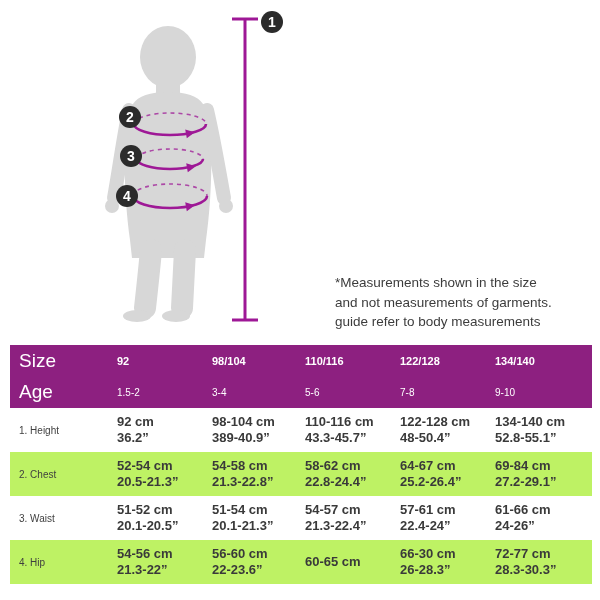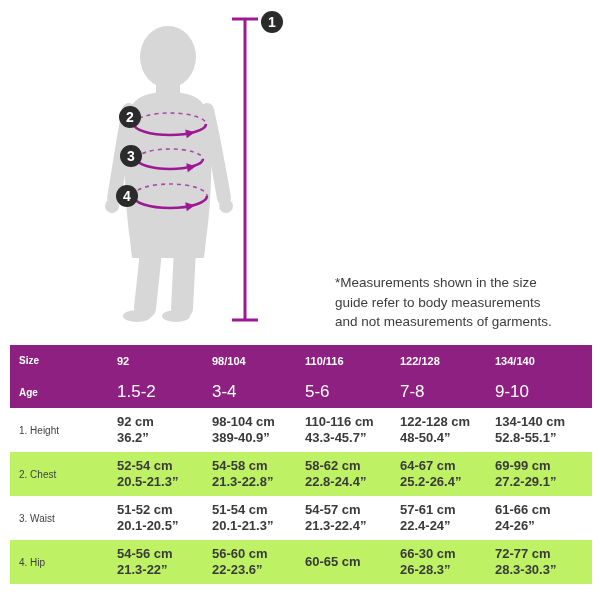--- a/index.html
+++ b/index.html
@@ -22,23 +22,23 @@
   
   .size-table {
     position:absolute; left:10px; top:345px; width:582px;
     font-size:13px;
   }
   .thead {
     background:var(--brand); color:#ffffff; height:63px;
     display:grid; grid-template-columns:107px 95px 93px 95px 95px 1fr;
     grid-template-rows:1fr 1fr; align-items:center;
   }
-  .thead .hlabel { padding-left:9px; font-weight:700; font-size:10px; }
+  .thead .hlabel { padding-left:9px; font-weight:400; font-size:19px; }
   .thead .hsize  { font-weight:700; font-size:11px; }
-  .thead .hage   { font-weight:400; font-size:17px; }
+  .thead .hage   { font-weight:400; font-size:10px; }
   .trow {
     display:grid; grid-template-columns:107px 95px 93px 95px 95px 1fr;
     align-items:center; height:44px;
   }
   .trow.alt { background:#bef264; }
   .rlabel { padding-left:9px; font-weight:400; font-size:10px; color:#3f3f3f; }
   .cell { font-weight:700; line-height:16.5px; color:#3a3a3a; }
   .cell span { display:block; }
 </style>
 </head>
@@ -108,22 +108,22 @@
       </g>
       <g>
         <circle cx="127" cy="196" r="11" fill="#2b2b2b"></circle>
         <text x="127" y="201" fill="#ffffff">4</text>
       </g>
     </g>
   </svg>
 
   <div class="note">
     <div>*Measurements shown in the size</div>
+    <div>and not measurements of garments.</div>
     <div>guide refer to body measurements</div>
-    <div>and not measurements of garments.</div>
   </div>
 
   <div class="size-table">
 
     <div class="thead">
       <div class="hlabel">Size</div>
       <div class="hsize">92</div>
       <div class="hsize">98/104</div>
       <div class="hsize">110/116</div>
       <div class="hsize">122/128</div>
@@ -173,21 +173,21 @@
         </div>
       <div class="cell">
           <span>58-62 cm</span>
           <span>22.8-24.4”</span>
         </div>
       <div class="cell">
           <span>64-67 cm</span>
           <span>25.2-26.4”</span>
         </div>
       <div class="cell">
-          <span>69-99 cm</span>
+          <span>69-84 cm</span>
           <span>27.2-29.1”</span>
         </div>
     </div>
 
     <div class="trow">
       <div class="rlabel">3. Waist</div>
       <div class="cell">
           <span>51-52 cm</span>
           <span>20.1-20.5”</span>
         </div>

